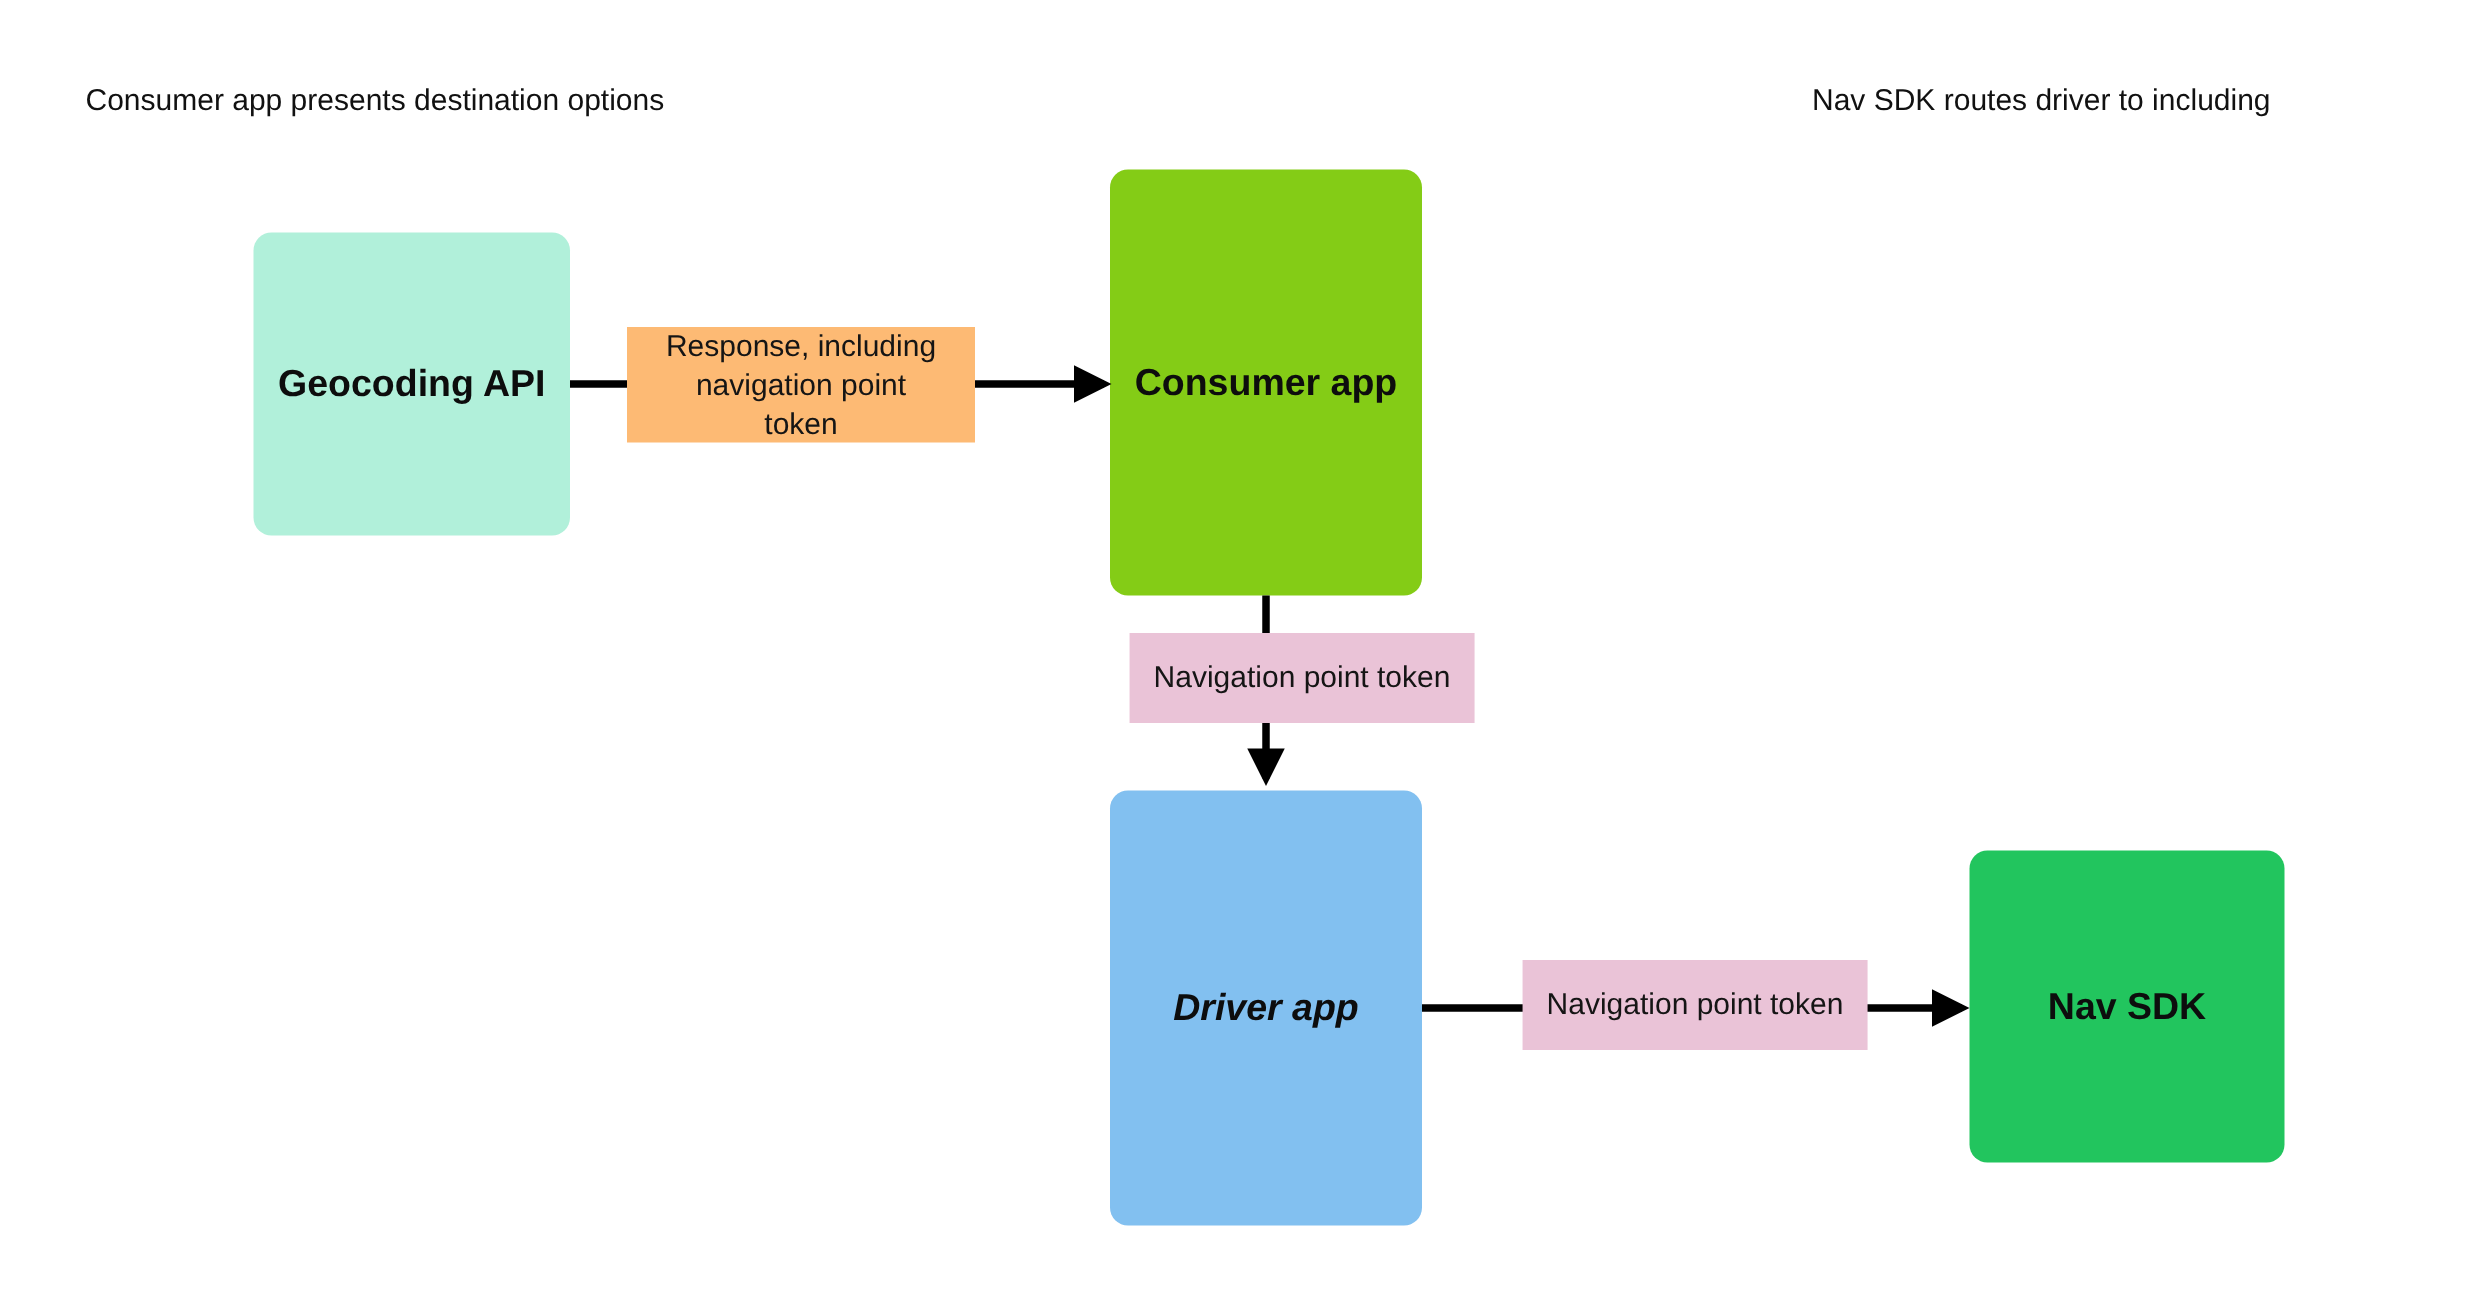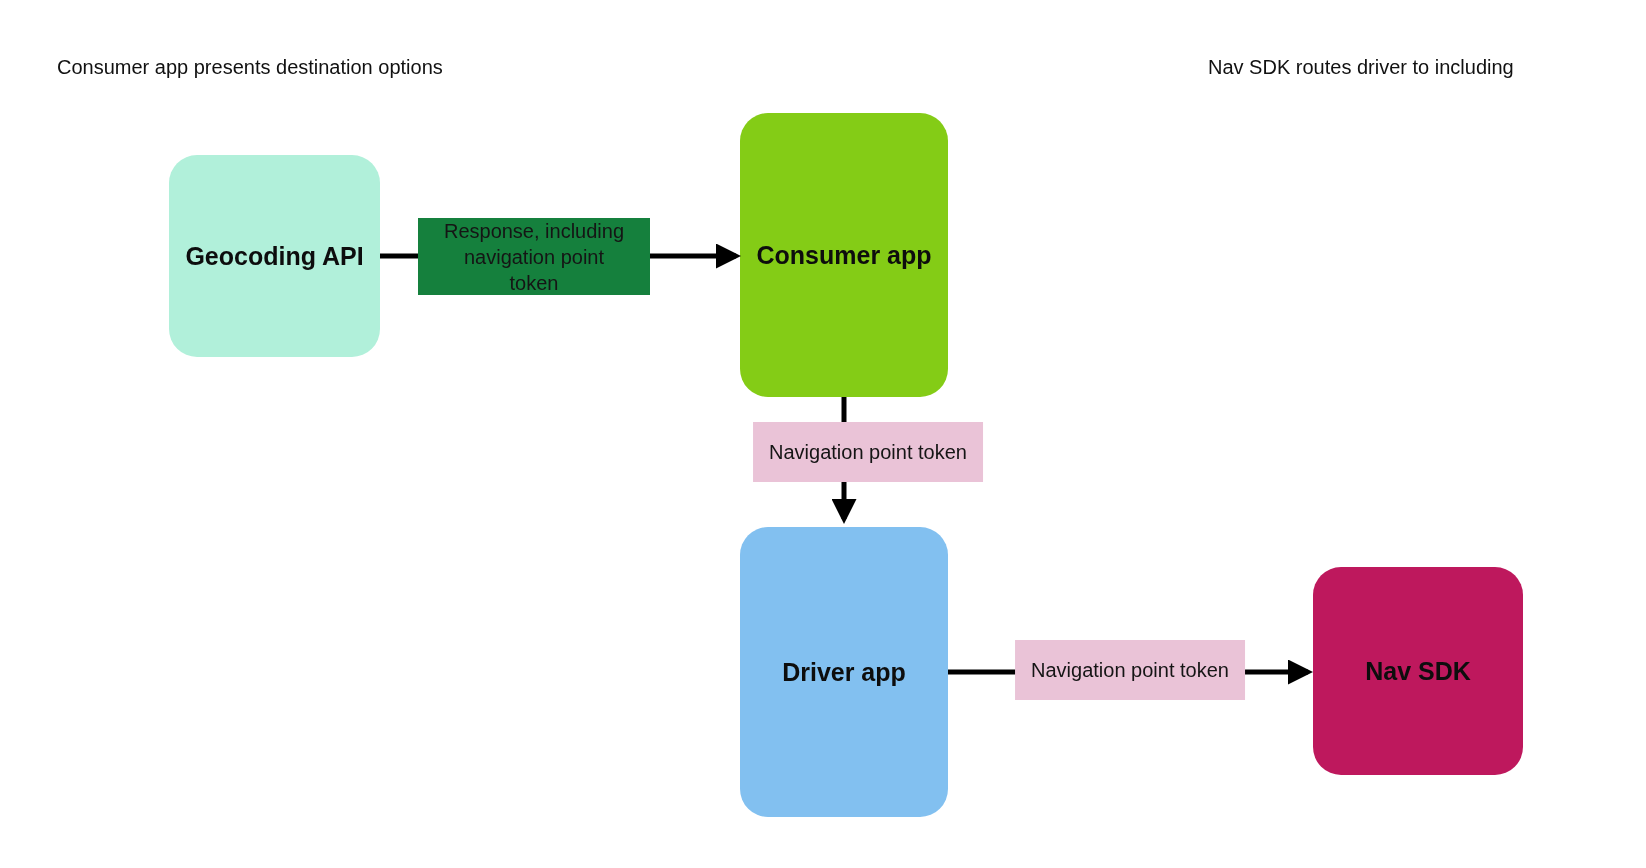--- a/index.html
+++ b/index.html
@@ -18,21 +18,21 @@
   .heading {
     position: absolute;
     top: 56px;
     font-size: 20px;
     font-weight: 400;
     color: #111111;
     white-space: nowrap;
   }
   .node {
     position: absolute;
-    border-radius: 28px;
+    border-radius: 12px;
     display: flex;
     align-items: center;
     justify-content: center;
   }
   .node .node-label {
     font-size: 25px;
     font-weight: 700;
     color: #0d0d0d;
     text-align: center;
     white-space: nowrap;
@@ -86,40 +86,40 @@
   <div class="heading" id="heading-3">Nav SDK routes driver to including</div>
 
   <div class="node" id="node-geocoding-api" style="background: rgb(177, 240, 218);">
     <span class="node-label">Geocoding API</span>
   </div>
 
   <div class="node" id="node-consumer-app" style="background: #84cc16;">
     <span class="node-label">Consumer app</span>
   </div>
 
-  <div class="node" id="node-driver-app" style="background: rgb(130, 192, 240);">
+  <div class="node" id="node-driver-app" style="background: rgb(130, 192, 240); font-style: italic;">
     <span class="node-label">Driver app</span>
   </div>
 
-  <div class="node" id="node-nav-sdk" style="background: #be185d;">
+  <div class="node" id="node-nav-sdk" style="background: #22c55e;">
     <span class="node-label">Nav SDK</span>
   </div>
 
   <svg class="edges-svg" viewBox="0 0 1646 868" xmlns="http://www.w3.org/2000/svg">
     <defs>
       <marker id="arrowhead" viewBox="0 0 10 10" refX="8" refY="5" markerWidth="6" markerHeight="5" orient="auto-start-reverse">
         <path d="M 0 0 L 10 5 L 0 10 z" fill="#000000"></path>
       </marker>
     </defs>
     <path d="M 380 256 L 736 256" stroke="#000000" stroke-width="5" fill="none" marker-end="url(#arrowhead)"></path>
     <path d="M 844 397 L 844 519" stroke="#000000" stroke-width="5" fill="none" marker-end="url(#arrowhead)"></path>
     <path d="M 948 672 L 1308 672" stroke="#000000" stroke-width="5" fill="none" marker-end="url(#arrowhead)"></path>
   </svg>
 
-  <div class="edge-label multi" id="edge-label-1" style="background: #15803d;">Response, including
+  <div class="edge-label multi" id="edge-label-1" style="background: #fdba74;">Response, including
 navigation point
 token</div>
 
   <div class="edge-label single" id="edge-label-2" style="background: rgb(234, 195, 215);">Navigation point token</div>
 
   <div class="edge-label single" id="edge-label-3" style="background: rgb(234, 195, 215);">Navigation point token</div>
 
 </div>
 
 </body></html>

